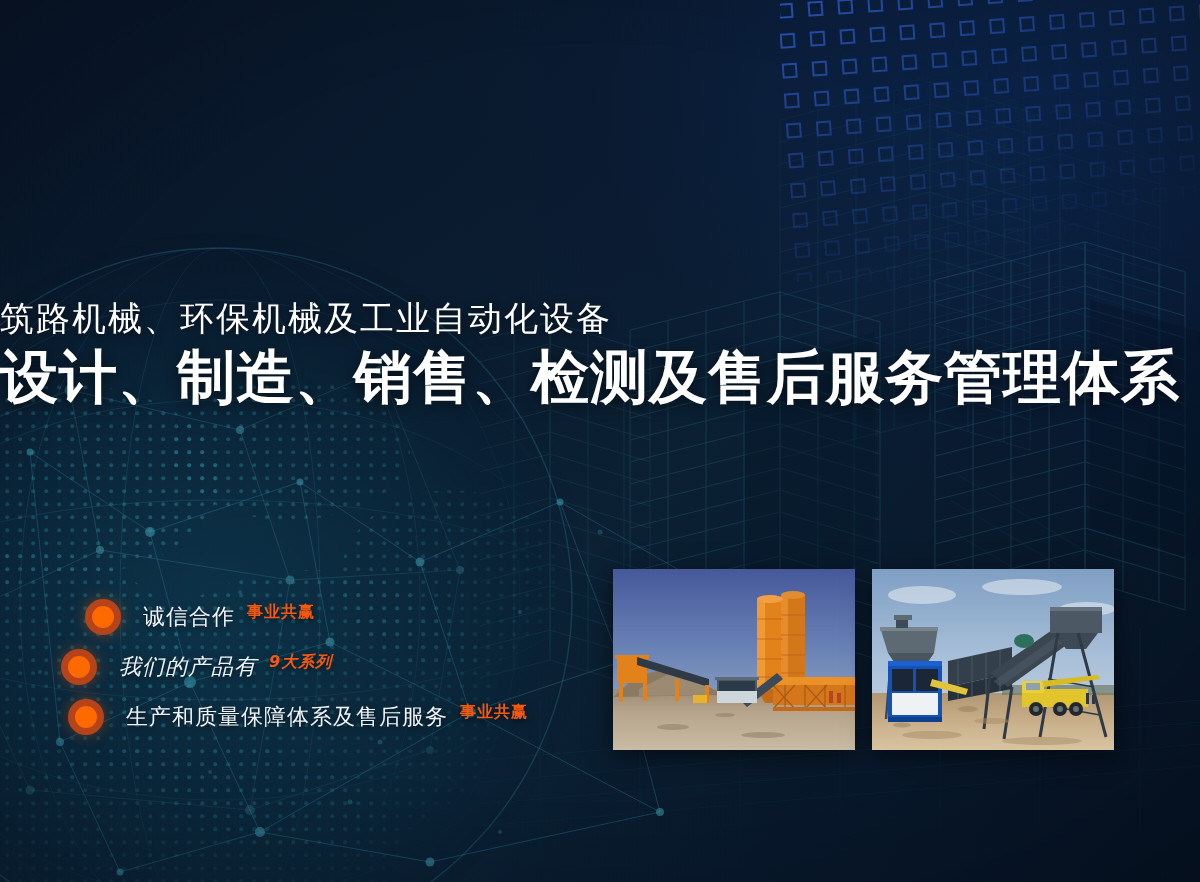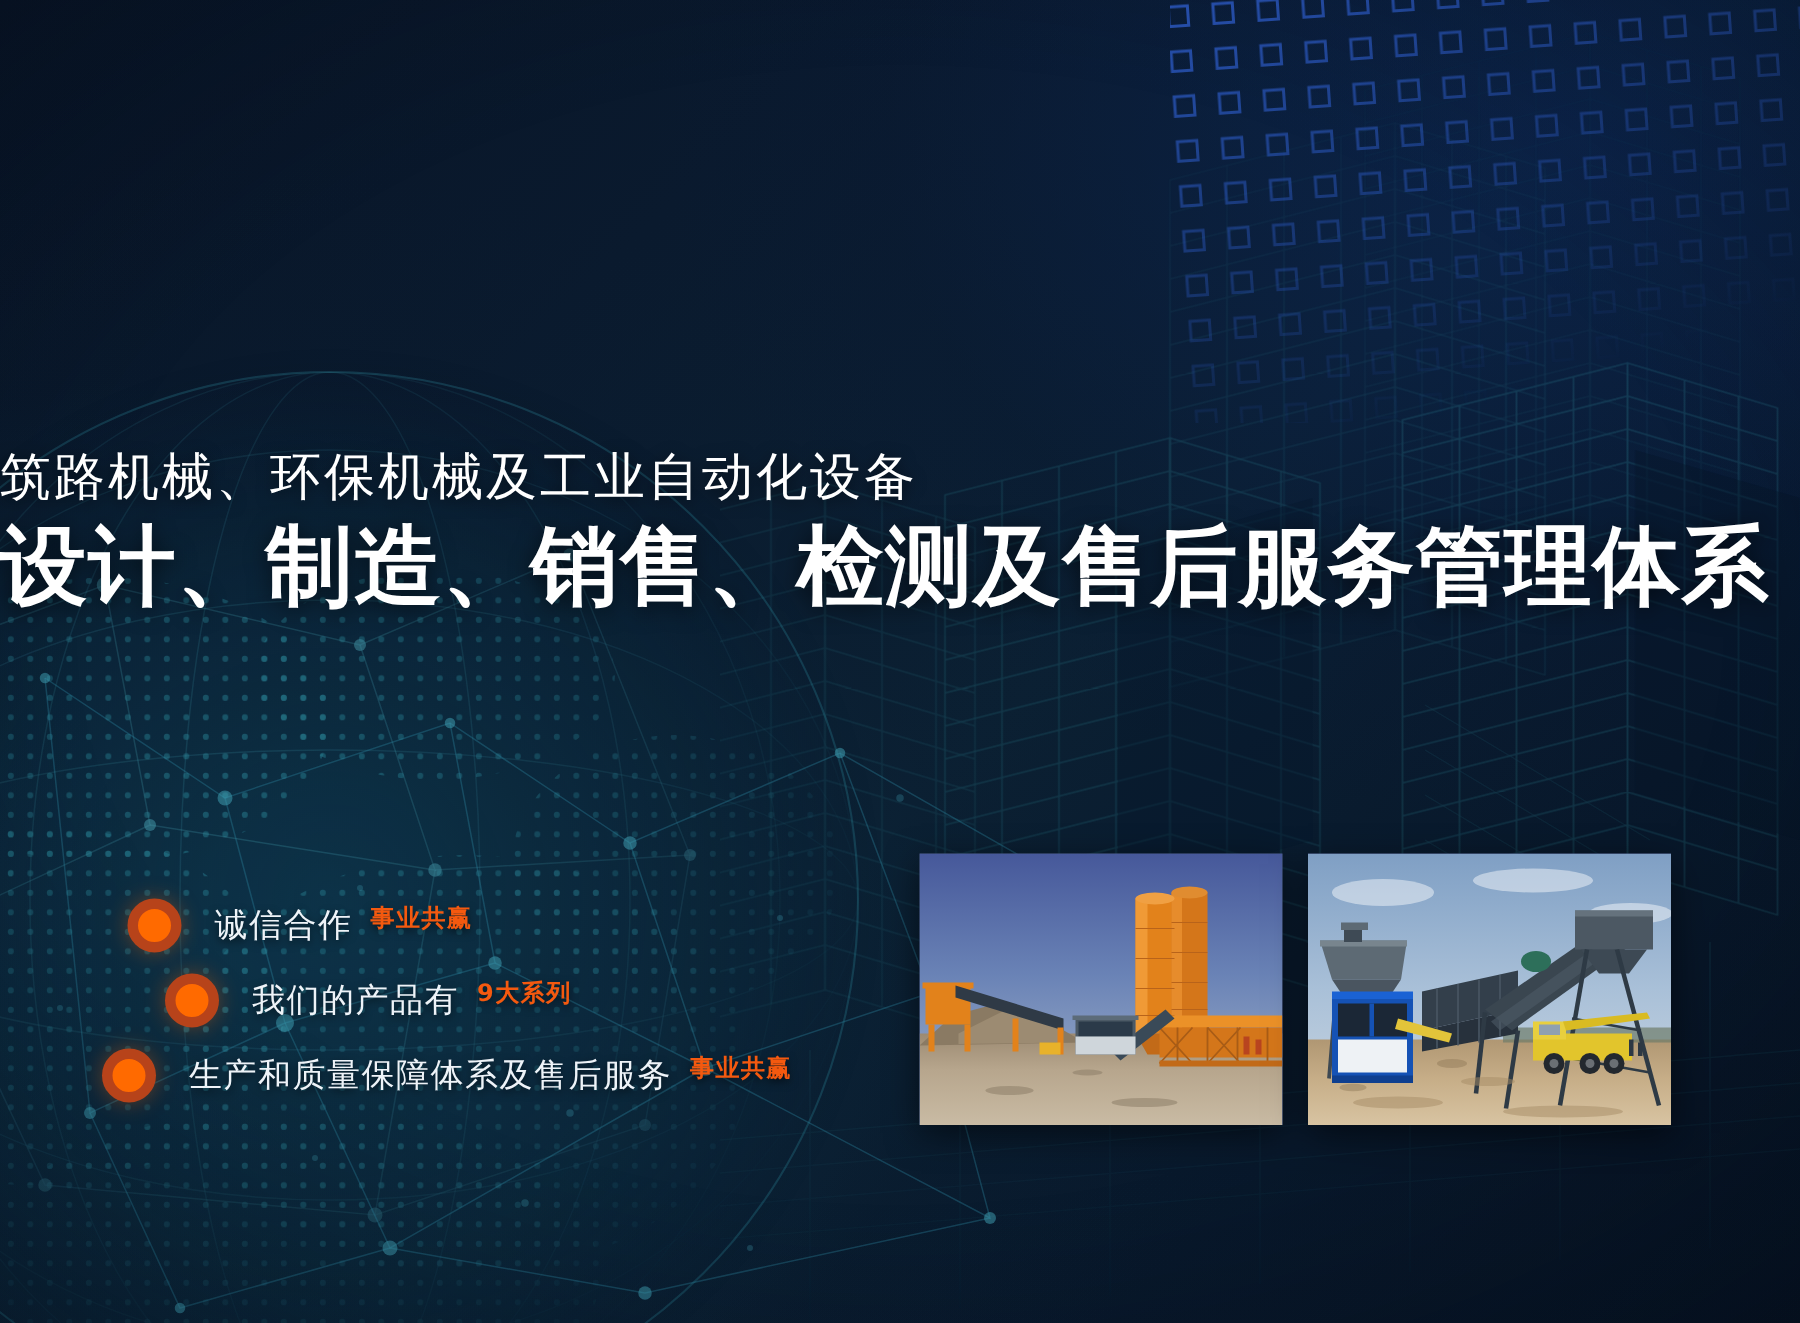--- a/index.html
+++ b/index.html
@@ -51,21 +51,21 @@
     margin-top:2px;
     font-size:58px; line-height:70px; letter-spacing:1px;
     color:#ffffff; font-weight:bold;
     text-shadow:0 3px 14px rgba(0,0,0,.6);
   }
 
   
   .bullets{ position:absolute; left:0; top:592px; width:600px; z-index:6; }
   .brow{ display:flex; align-items:center; height:50px; }
   .brow.r1{ padding-left:85px; }
-  .brow.r2{ padding-left:110px; }
+  .brow.r2{ padding-left:61px;font-style:italic; }
   .brow.r3{ padding-left:68px; }
   .dot{
     width:36px; height:36px; flex:0 0 36px; border-radius:50%;
     background:#ff6a00;
     border:7px solid #b7431a;
     box-shadow:0 0 14px rgba(255,106,0,.35);
   }
   .btext{ margin-left:22px; white-space:nowrap; display:flex; align-items:flex-start; }
   .bplain{
     font-size:22px; color:#eef3f8; letter-spacing:1px;

